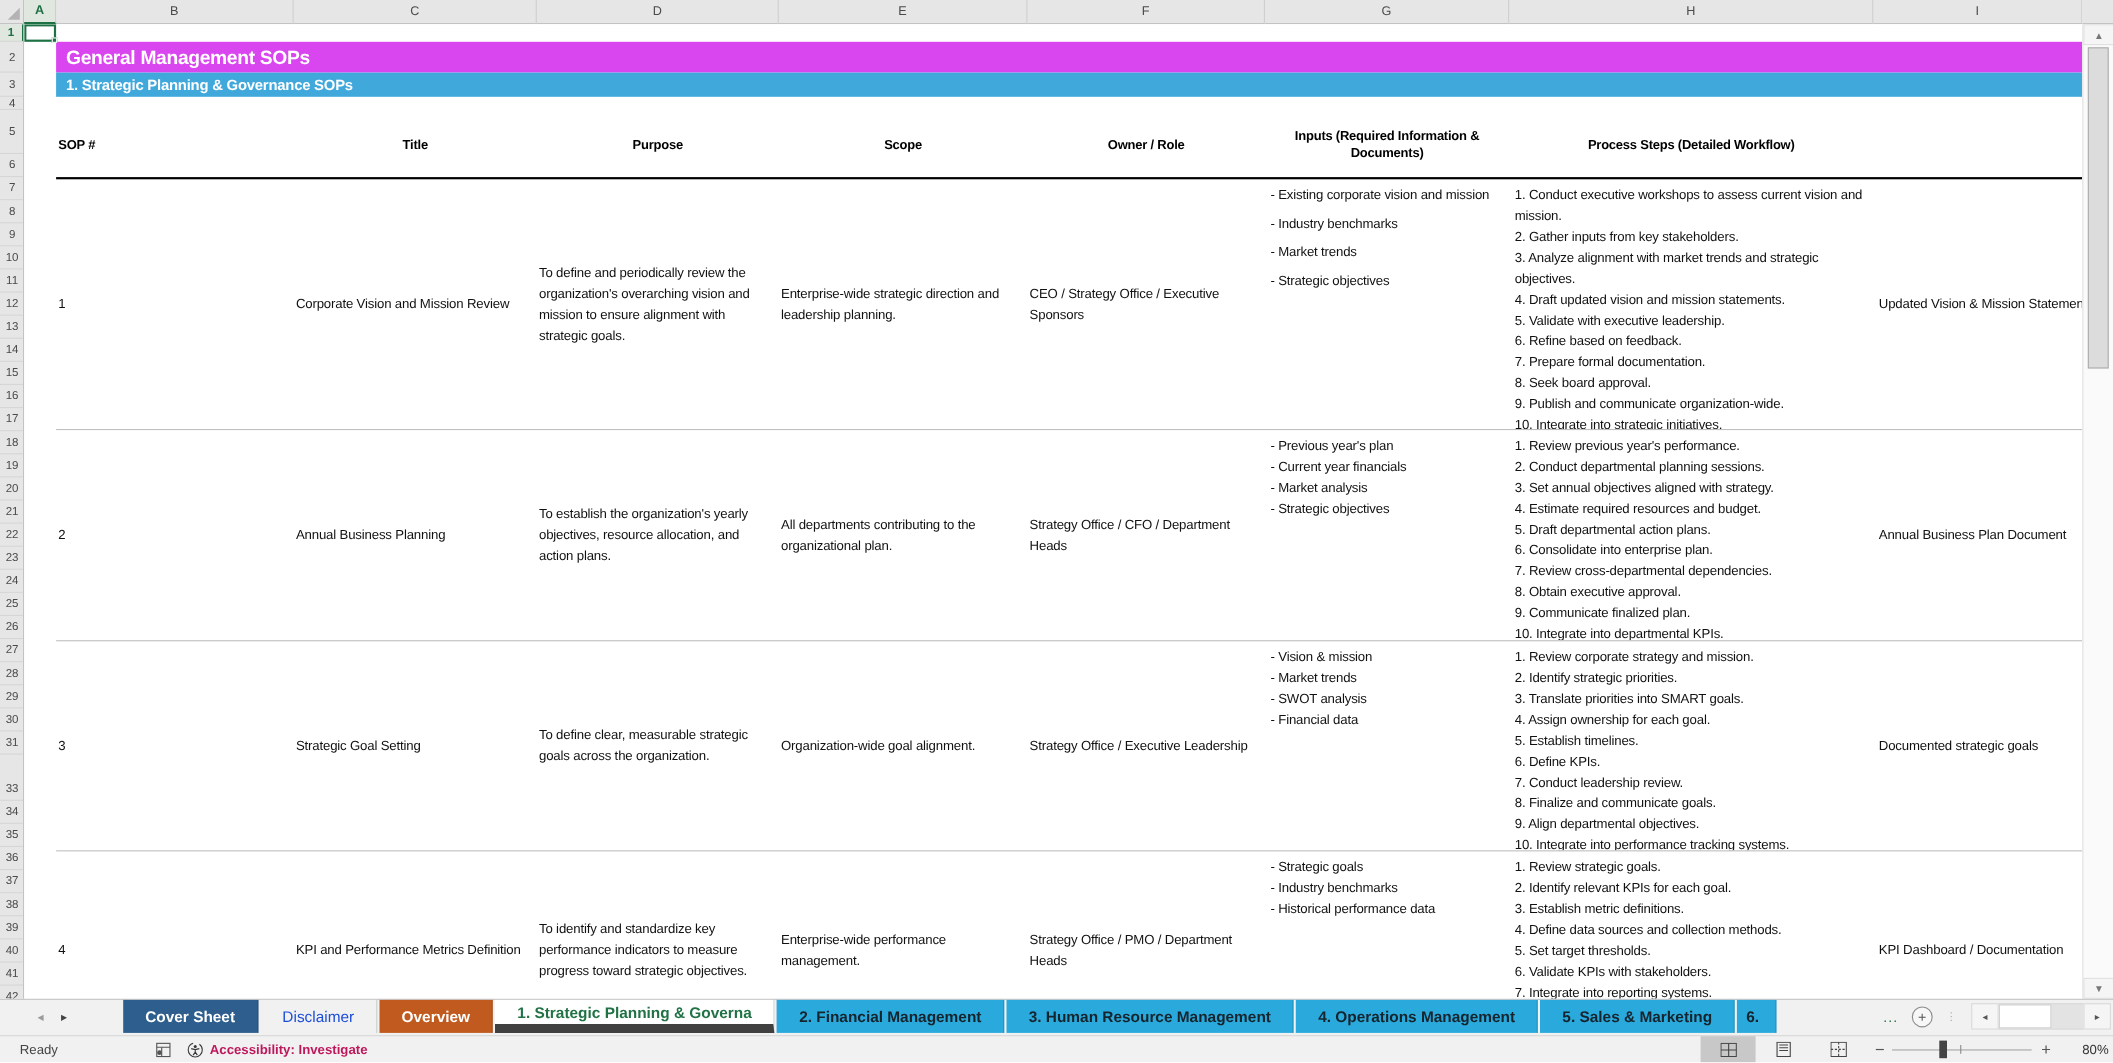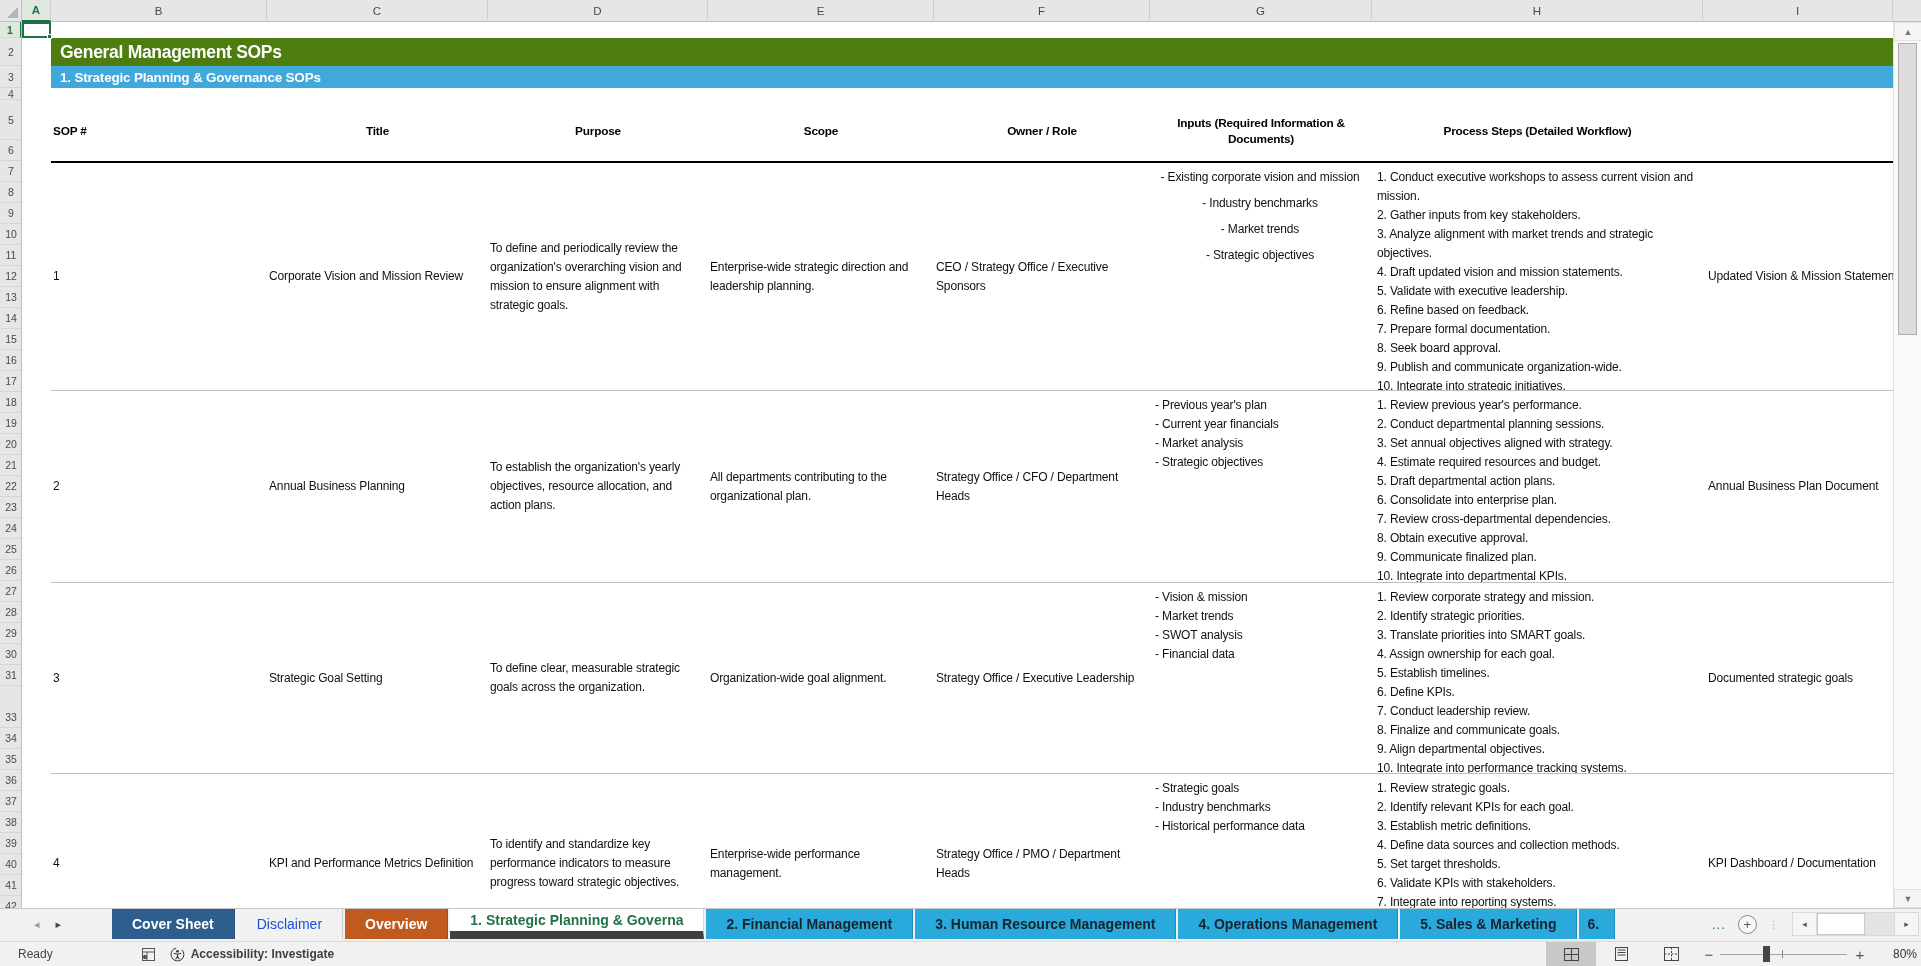--- a/index.html
+++ b/index.html
@@ -52,21 +52,21 @@
   .sop-block { position:absolute; left:29px; width:1842px; }
   .sop-block.bordered { border-top:1px solid #BFBFBF; }
   .sop-block .cell { font-size:12px; color:#111; line-height:19px; letter-spacing:-0.15px;
     padding:0 7px 0 2px; overflow:hidden; }
   .cell.vcenter { display:flex; flex-direction:column; justify-content:center; }
   .cell.topalign { padding-top:5px; }
   .cell.c-inputs { padding-left:5px; }
   .cell.c-steps  { padding-left:5px; }
   .cell.c-outputs{ padding-left:5px; }
   .cell.nowrap div { white-space:nowrap; }
-  .sop-block.spaced .input-item { margin-bottom:7px;text-align:center; }
+  .sop-block.spaced .input-item { margin-bottom:7px; }
 
   
   #vscroll { position:absolute; left:1893px; top:22px; width:28px; height:886px;
     background:#FAFAFA; border-left:1px solid #E1E1E1; }
   .vs-btn { position:absolute; left:0; width:28px; height:19px; display:flex; align-items:center;
     justify-content:center; font-size:9px; color:#777; background:#F5F5F5; border:1px solid #E1E1E1; }
   #vs-up { top:0; }
   #vs-down { bottom:0; }
   #vs-thumb { position:absolute; left:4px; top:21px; width:19px; height:292px;
     background:#DCDCDC; border:1px solid #ACACAC; }
@@ -95,21 +95,21 @@
   #hscroll .hs-btn { width:25px; height:24px; background:#F5F5F5; border:1px solid #D9D9D9;
     display:flex; align-items:center; justify-content:center; font-size:9px; color:#555; }
   #hscroll .hs-track { flex:1; background:#E3E3E3; border-top:1px solid #D9D9D9; border-bottom:1px solid #D9D9D9; position:relative; }
   #hscroll .hs-thumb { position:absolute; left:0; top:0; width:48px; height:22px; background:#FFFFFF; border:1px solid #C9C9C9; }
 
   
   #statusbar { position:absolute; left:0; top:941px; width:1921px; height:25px; background:#F1F1F1;
     border-top:1px solid #D8D8D8; font-size:12px; color:#444; }
   #status-left { position:absolute; left:18px; top:0; height:24px; display:flex; align-items:center; gap:14px; }
   #status-ready { margin-right:74px; }
-  #status-acc { display:flex; align-items:center; gap:6px; font-weight:bold; color:#404040; }
+  #status-acc { display:flex; align-items:center; gap:6px; font-weight:bold; color:#be185d; }
   .sicon { display:inline-flex; }
   #view-btns { position:absolute; left:1546px; top:0; height:24px; display:flex; }
   .vbtn { width:50px; height:24px; display:flex; align-items:center; justify-content:center; }
   .vbtn.active { background:#C8C8C8; }
   #zoomctl { position:absolute; left:1698px; top:0; height:24px; display:flex; align-items:center; }
   #zoom-out { width:22px; text-align:center; font-size:15px; color:#555; }
   #zoom-track { position:relative; width:127px; height:24px; }
   #zoom-line { position:absolute; left:0; right:0; top:11.5px; height:1px; background:#A6A6A6; }
   #zoom-tick { position:absolute; left:62px; top:8px; width:1px; height:8px; background:#8a8a8a; }
   #zoom-thumb { position:absolute; left:43px; top:4px; width:7px; height:16px; background:#444; }
@@ -177,21 +177,21 @@
       <div class="row-cell" style="height: 21px;">36</div>
       <div class="row-cell" style="height: 21px;">37</div>
       <div class="row-cell" style="height: 21px;">38</div>
       <div class="row-cell" style="height: 21px;">39</div>
       <div class="row-cell" style="height: 21px;">40</div>
       <div class="row-cell" style="height: 21px;">41</div>
       <div class="row-cell" style="height: 21px;">42</div>
     </div>
 
   <div id="grid">
-    <div class="banner1" style="background: #4d7c0f;">General Management SOPs</div>
+    <div class="banner1" style="background: #d946ef;">General Management SOPs</div>
     <div class="banner2" style="background: rgb(65, 168, 220);">1. Strategic Planning &amp; Governance SOPs</div>
     <div id="a1">
         <div class="handle"></div>
       </div>
     <div id="thead" class="sheet-cols">
         <div class="hcell first">SOP #</div>
         <div class="hcell">Title</div>
         <div class="hcell">Purpose</div>
         <div class="hcell">Scope</div>
         <div class="hcell">Owner / Role</div>

